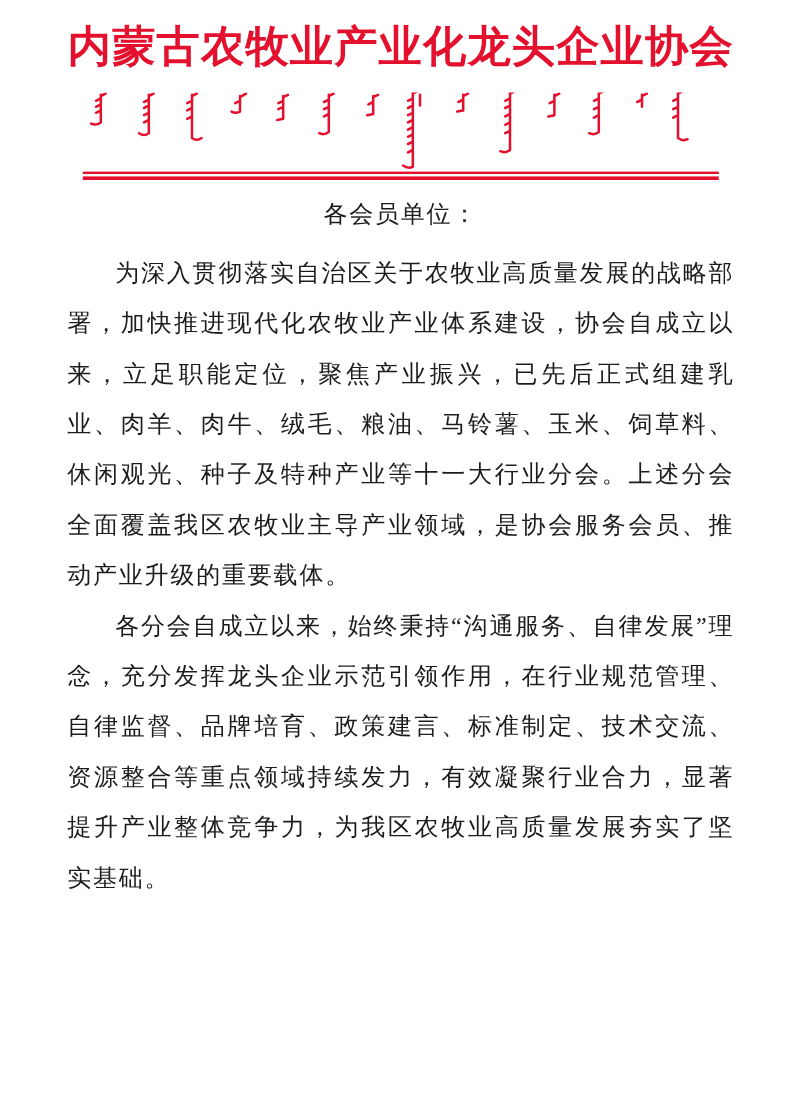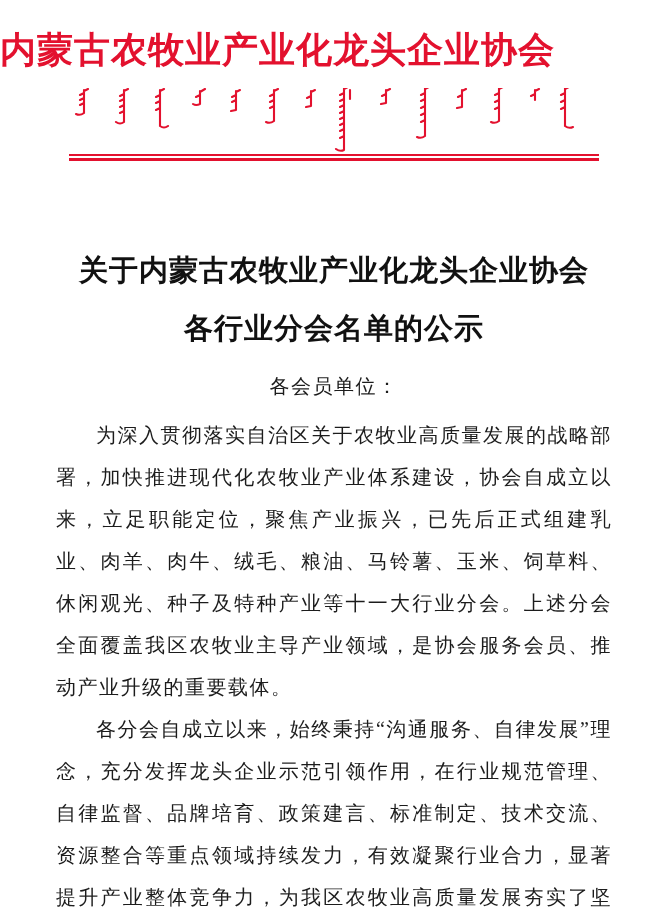--- a/index.html
+++ b/index.html
@@ -14,21 +14,22 @@
     height: 919px;
     margin: 0 auto;
     background: #ffffff;
     overflow: hidden;
     font-family: "Liberation Serif", "DejaVu Serif", serif;
     color: #1c1c1c;
   }
 
   
   .letterhead {
-    padding-top: 26px;
+    padding-top: 15px;
+    text-align: center;
   }
 
   .org-name {
     font-size: 36px;
     line-height: 48px;
     font-weight: bold;
     letter-spacing: 1px;
     color: #e3112e;
     white-space: nowrap;
   }
@@ -106,24 +107,20 @@
       </g>
     </svg>
 
     <div class="divider">
       <div class="bar-thin"></div>
       <div class="bar-gap"></div>
       <div class="bar-thick"></div>
     </div>
   </div>
 
-  <div class="doc-title">
-    <div>关于内蒙古农牧业产业化龙头企业协会</div>
-    <div>各行业分会名单的公示</div>
-  </div>
 
   <div class="doc-body">
     <div class="salutation">各会员单位：</div>
 
     <p class="para">为深入贯彻落实自治区关于农牧业高质量发展的战略部署，加快推进现代化农牧业产业体系建设，协会自成立以来，立足职能定位，聚焦产业振兴，已先后正式组建乳业、肉羊、肉牛、绒毛、粮油、马铃薯、玉米、饲草料、休闲观光、种子及特种产业等十一大行业分会。上述分会全面覆盖我区农牧业主导产业领域，是协会服务会员、推动产业升级的重要载体。</p>
 
     <p class="para">各分会自成立以来，始终秉持“沟通服务、自律发展”理念，充分发挥龙头企业示范引领作用，在行业规范管理、自律监督、品牌培育、政策建言、标准制定、技术交流、资源整合等重点领域持续发力，有效凝聚行业合力，显著提升产业整体竞争力，为我区农牧业高质量发展夯实了坚实基础。</p>
   </div>
 
 </div>

